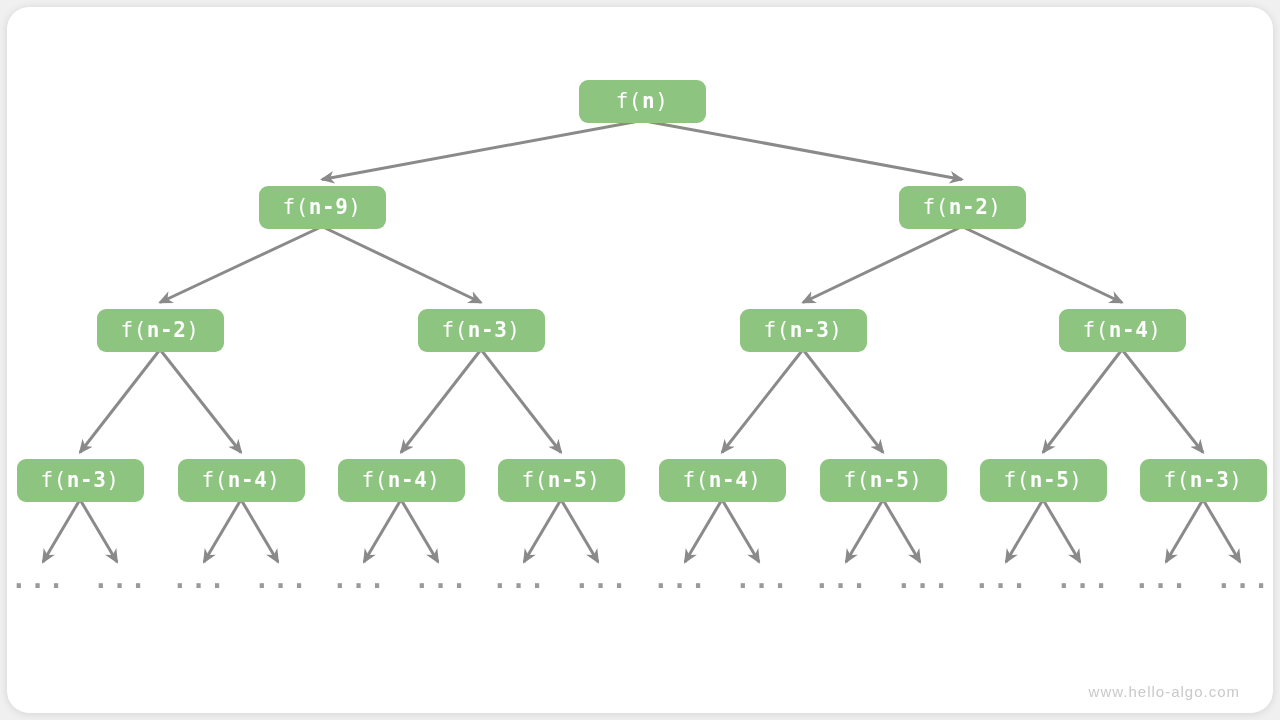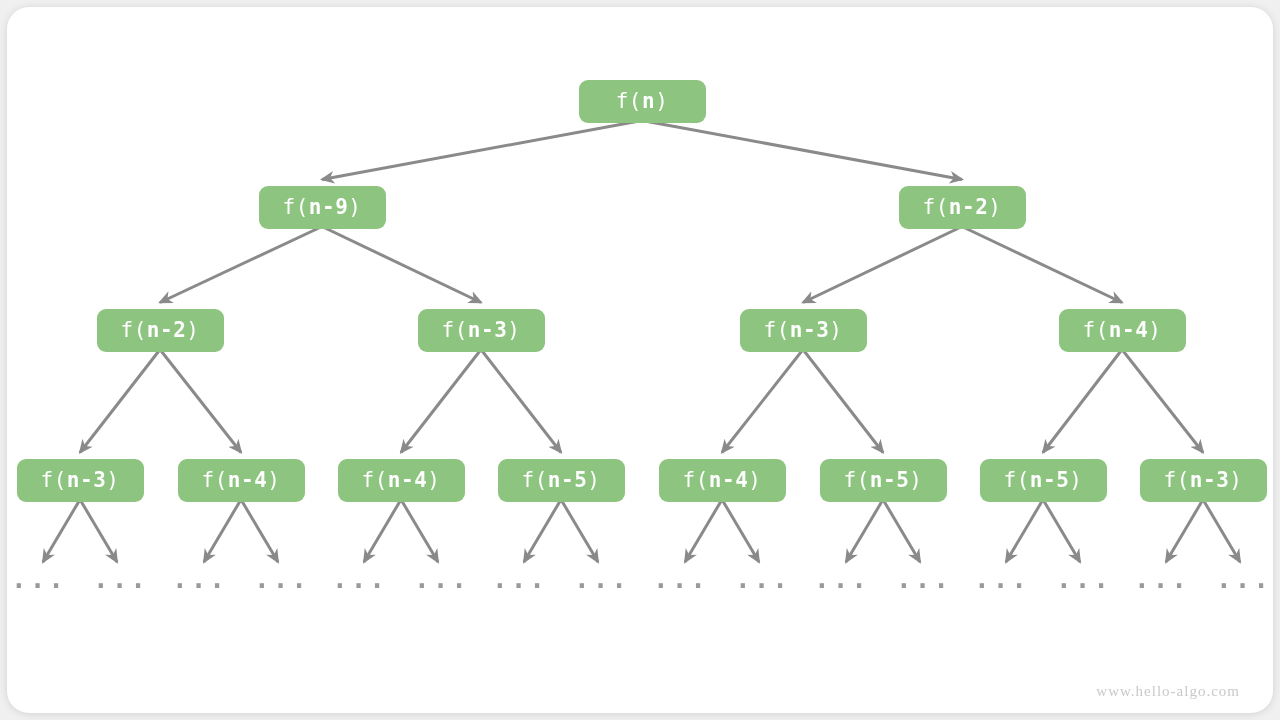--- a/index.html
+++ b/index.html
@@ -38,21 +38,21 @@
     border-radius: 9px;
     white-space: nowrap;
   }
   .node .arg { font-weight: bold; }
   .watermark {
     position: absolute;
     right: 40px;
     bottom: 20px;
     font-size: 15px;
     letter-spacing: 1px;
-    font-family: Liberation Serif, serif;
+    font-family: Liberation Sans, sans-serif;
   }
 </style>
 </head>
 <body>
 
 <div class="card"></div>
 
 <div class="diagram">
   <svg class="edge-layer" viewBox="0 0 1280 720" xmlns="http://www.w3.org/2000/svg">
     <defs>

